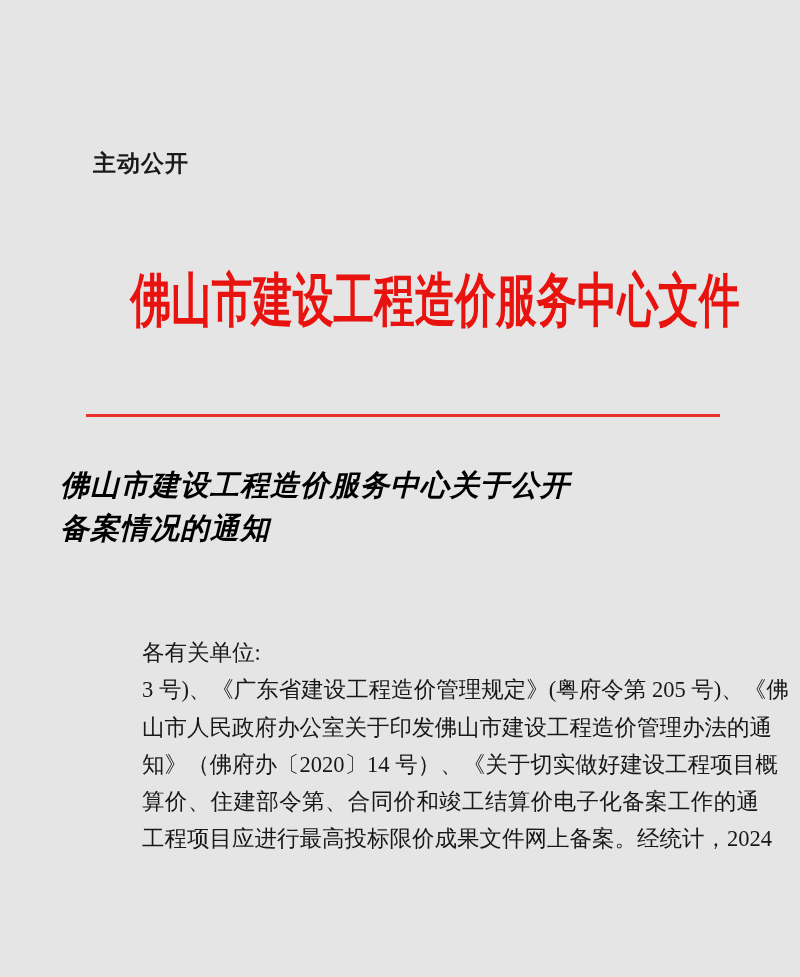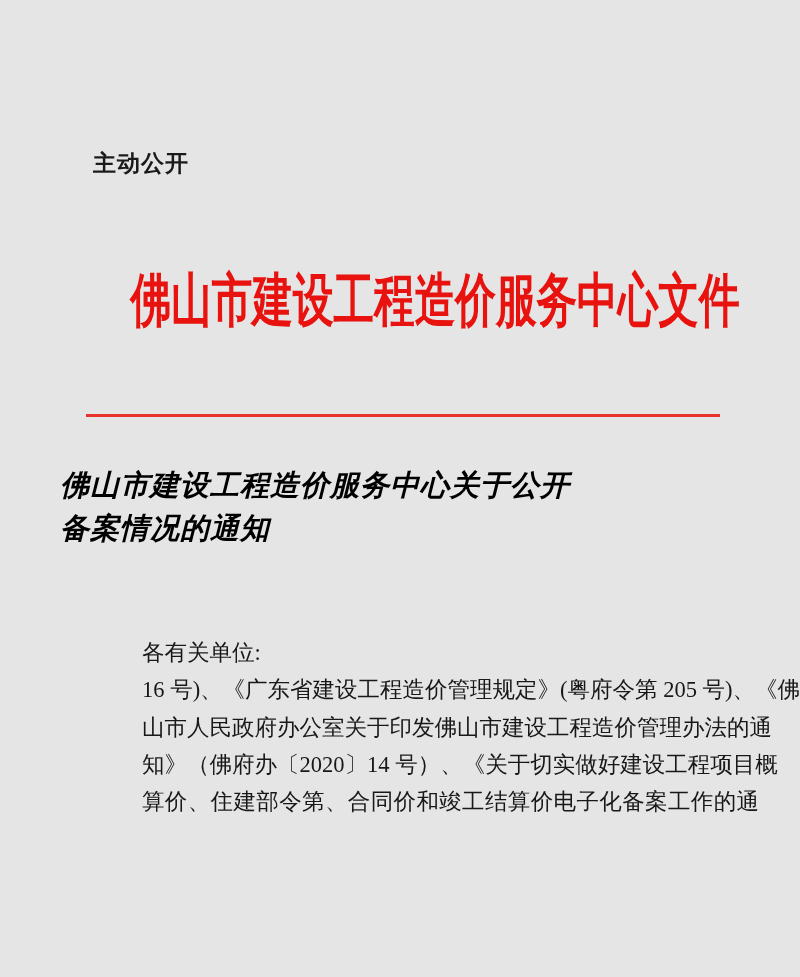--- a/index.html
+++ b/index.html
@@ -112,19 +112,20 @@
 
   <div class="red-divider"></div>
 
   <div class="notice-title">
     <div>佛山市建设工程造价服务中心关于公开</div>
     <div>备案情况的通知</div>
   </div>
 
   <div class="notice-body">
     <div class="salutation">各有关单位:</div>
-    <div class="body-line">16 号)、《广东省建设工程造价管理规定》(粤府令第 205 号)、《佛</div>
+    <div class="body-line">3 号)、《广东省建设工程造价管理规定》(粤府令第 205 号)、《佛</div>
     <div class="body-line">山市人民政府办公室关于印发佛山市建设工程造价管理办法的通</div>
     <div class="body-line">知》（佛府办〔2020〕14 号）、《关于切实做好建设工程项目概</div>
     <div class="body-line">算价、住建部令第、合同价和竣工结算价电子化备案工作的通</div>
+    <div class="body-line">工程项目应进行最高投标限价成果文件网上备案。经统计，2024</div>
   </div>
 
 </div>
 
 </body></html>

